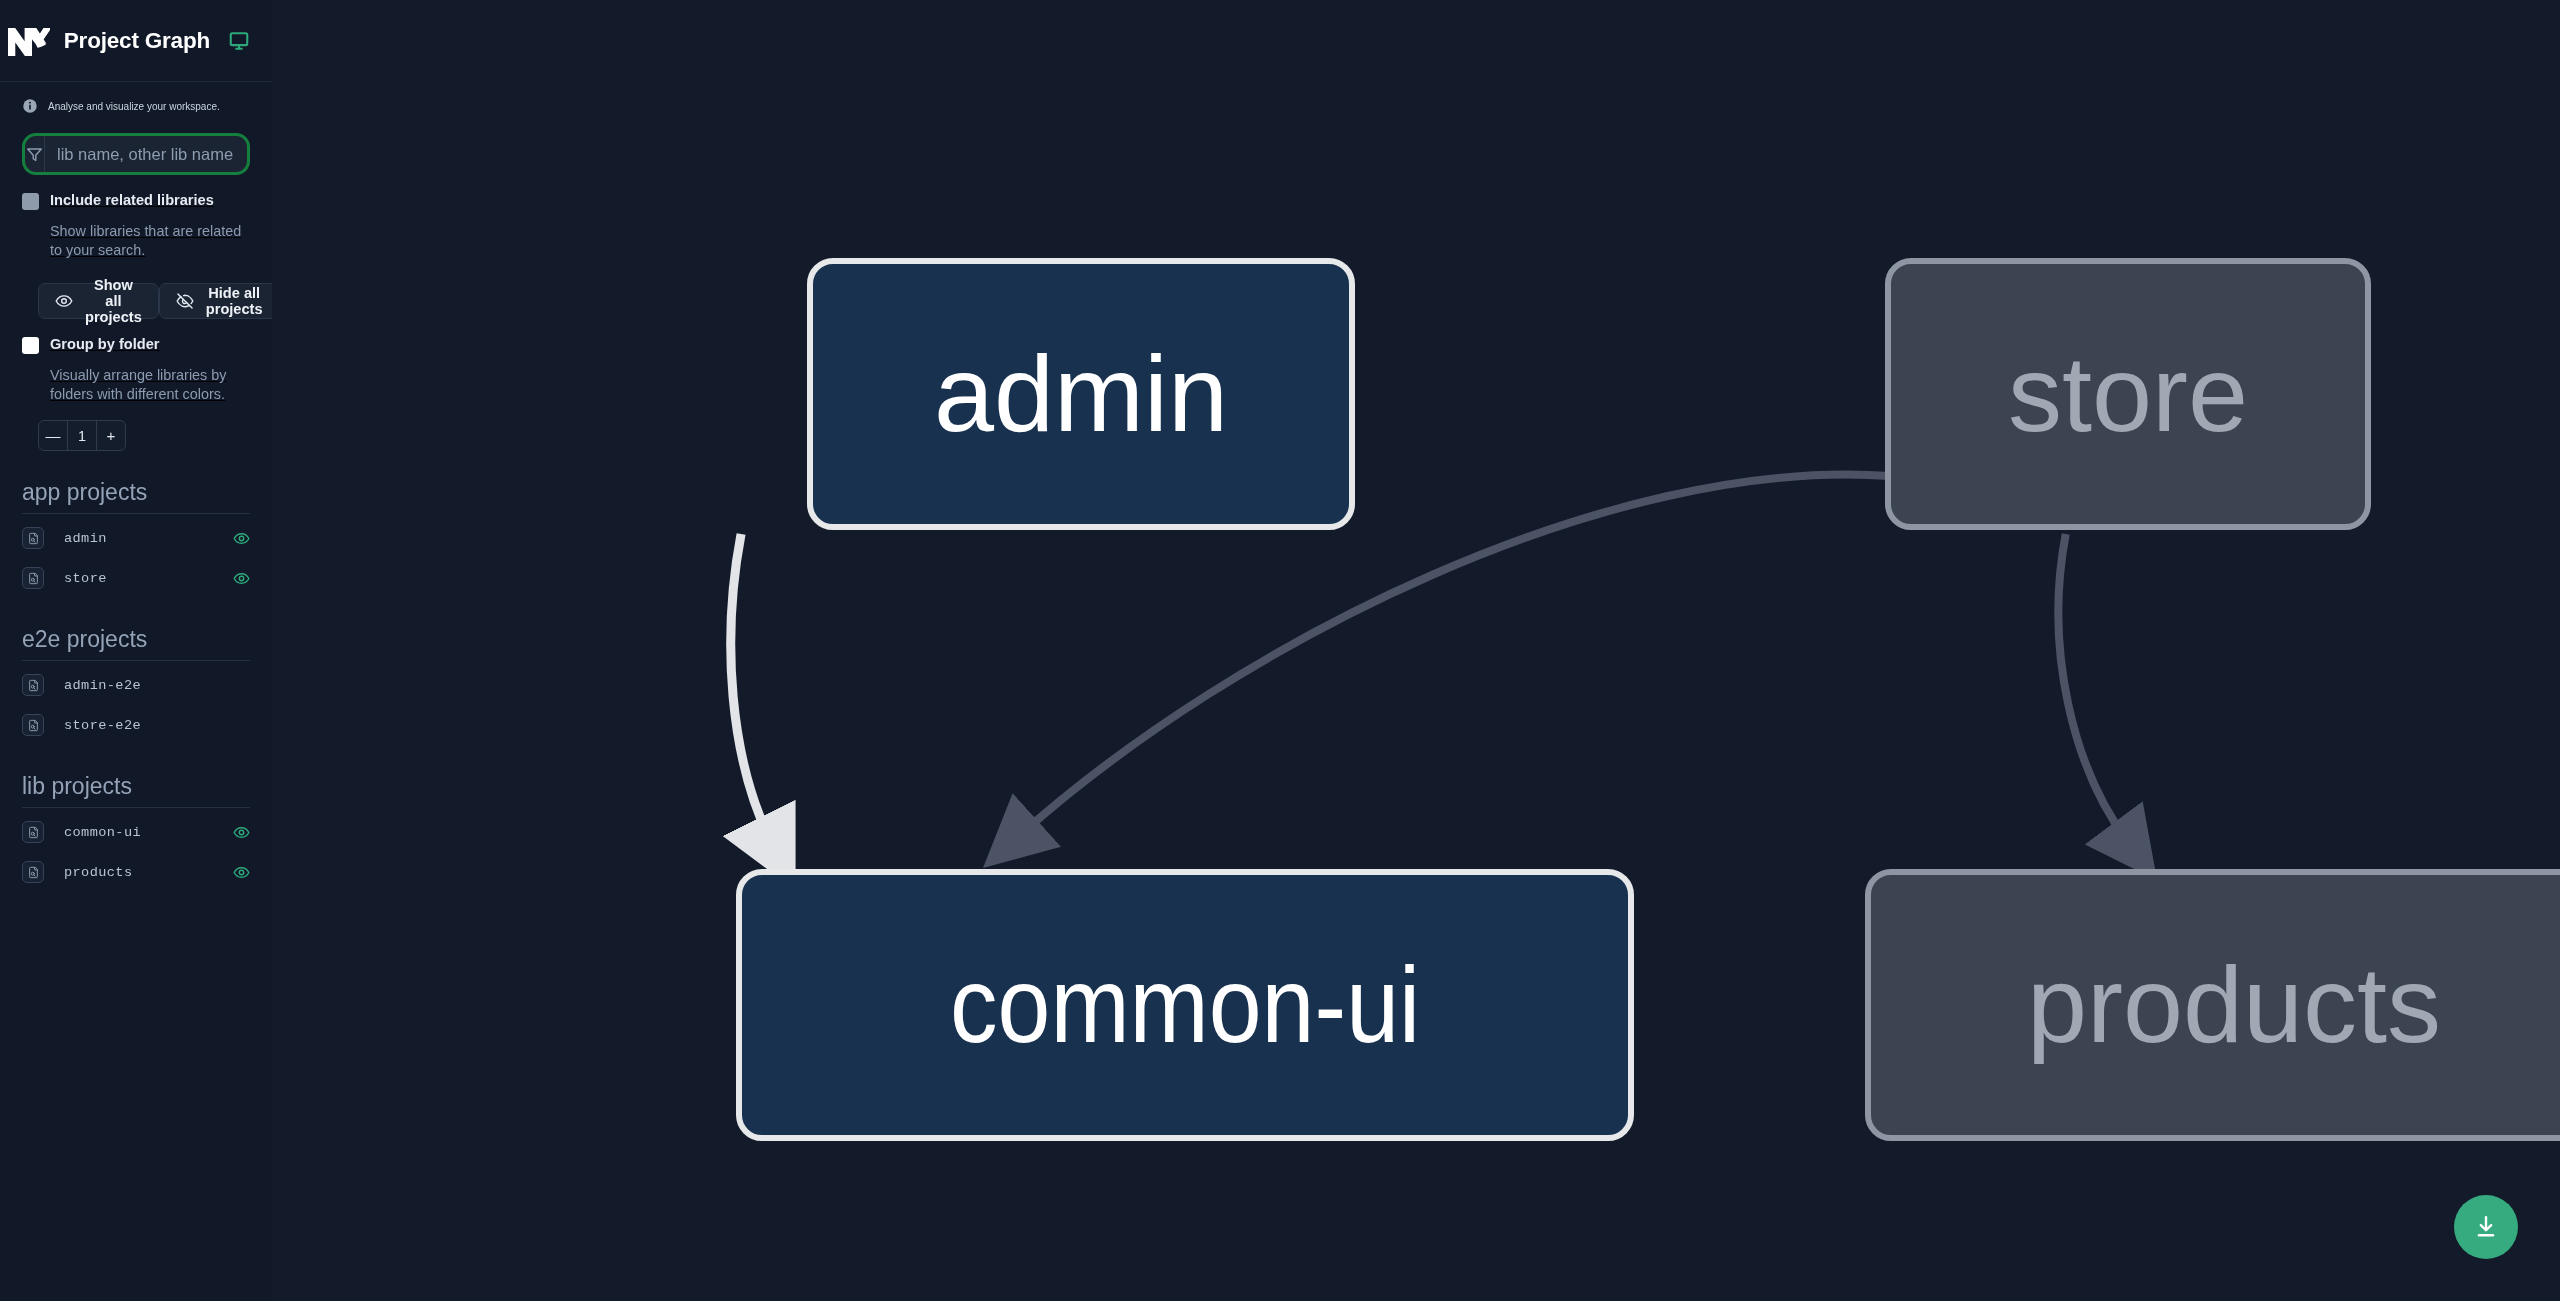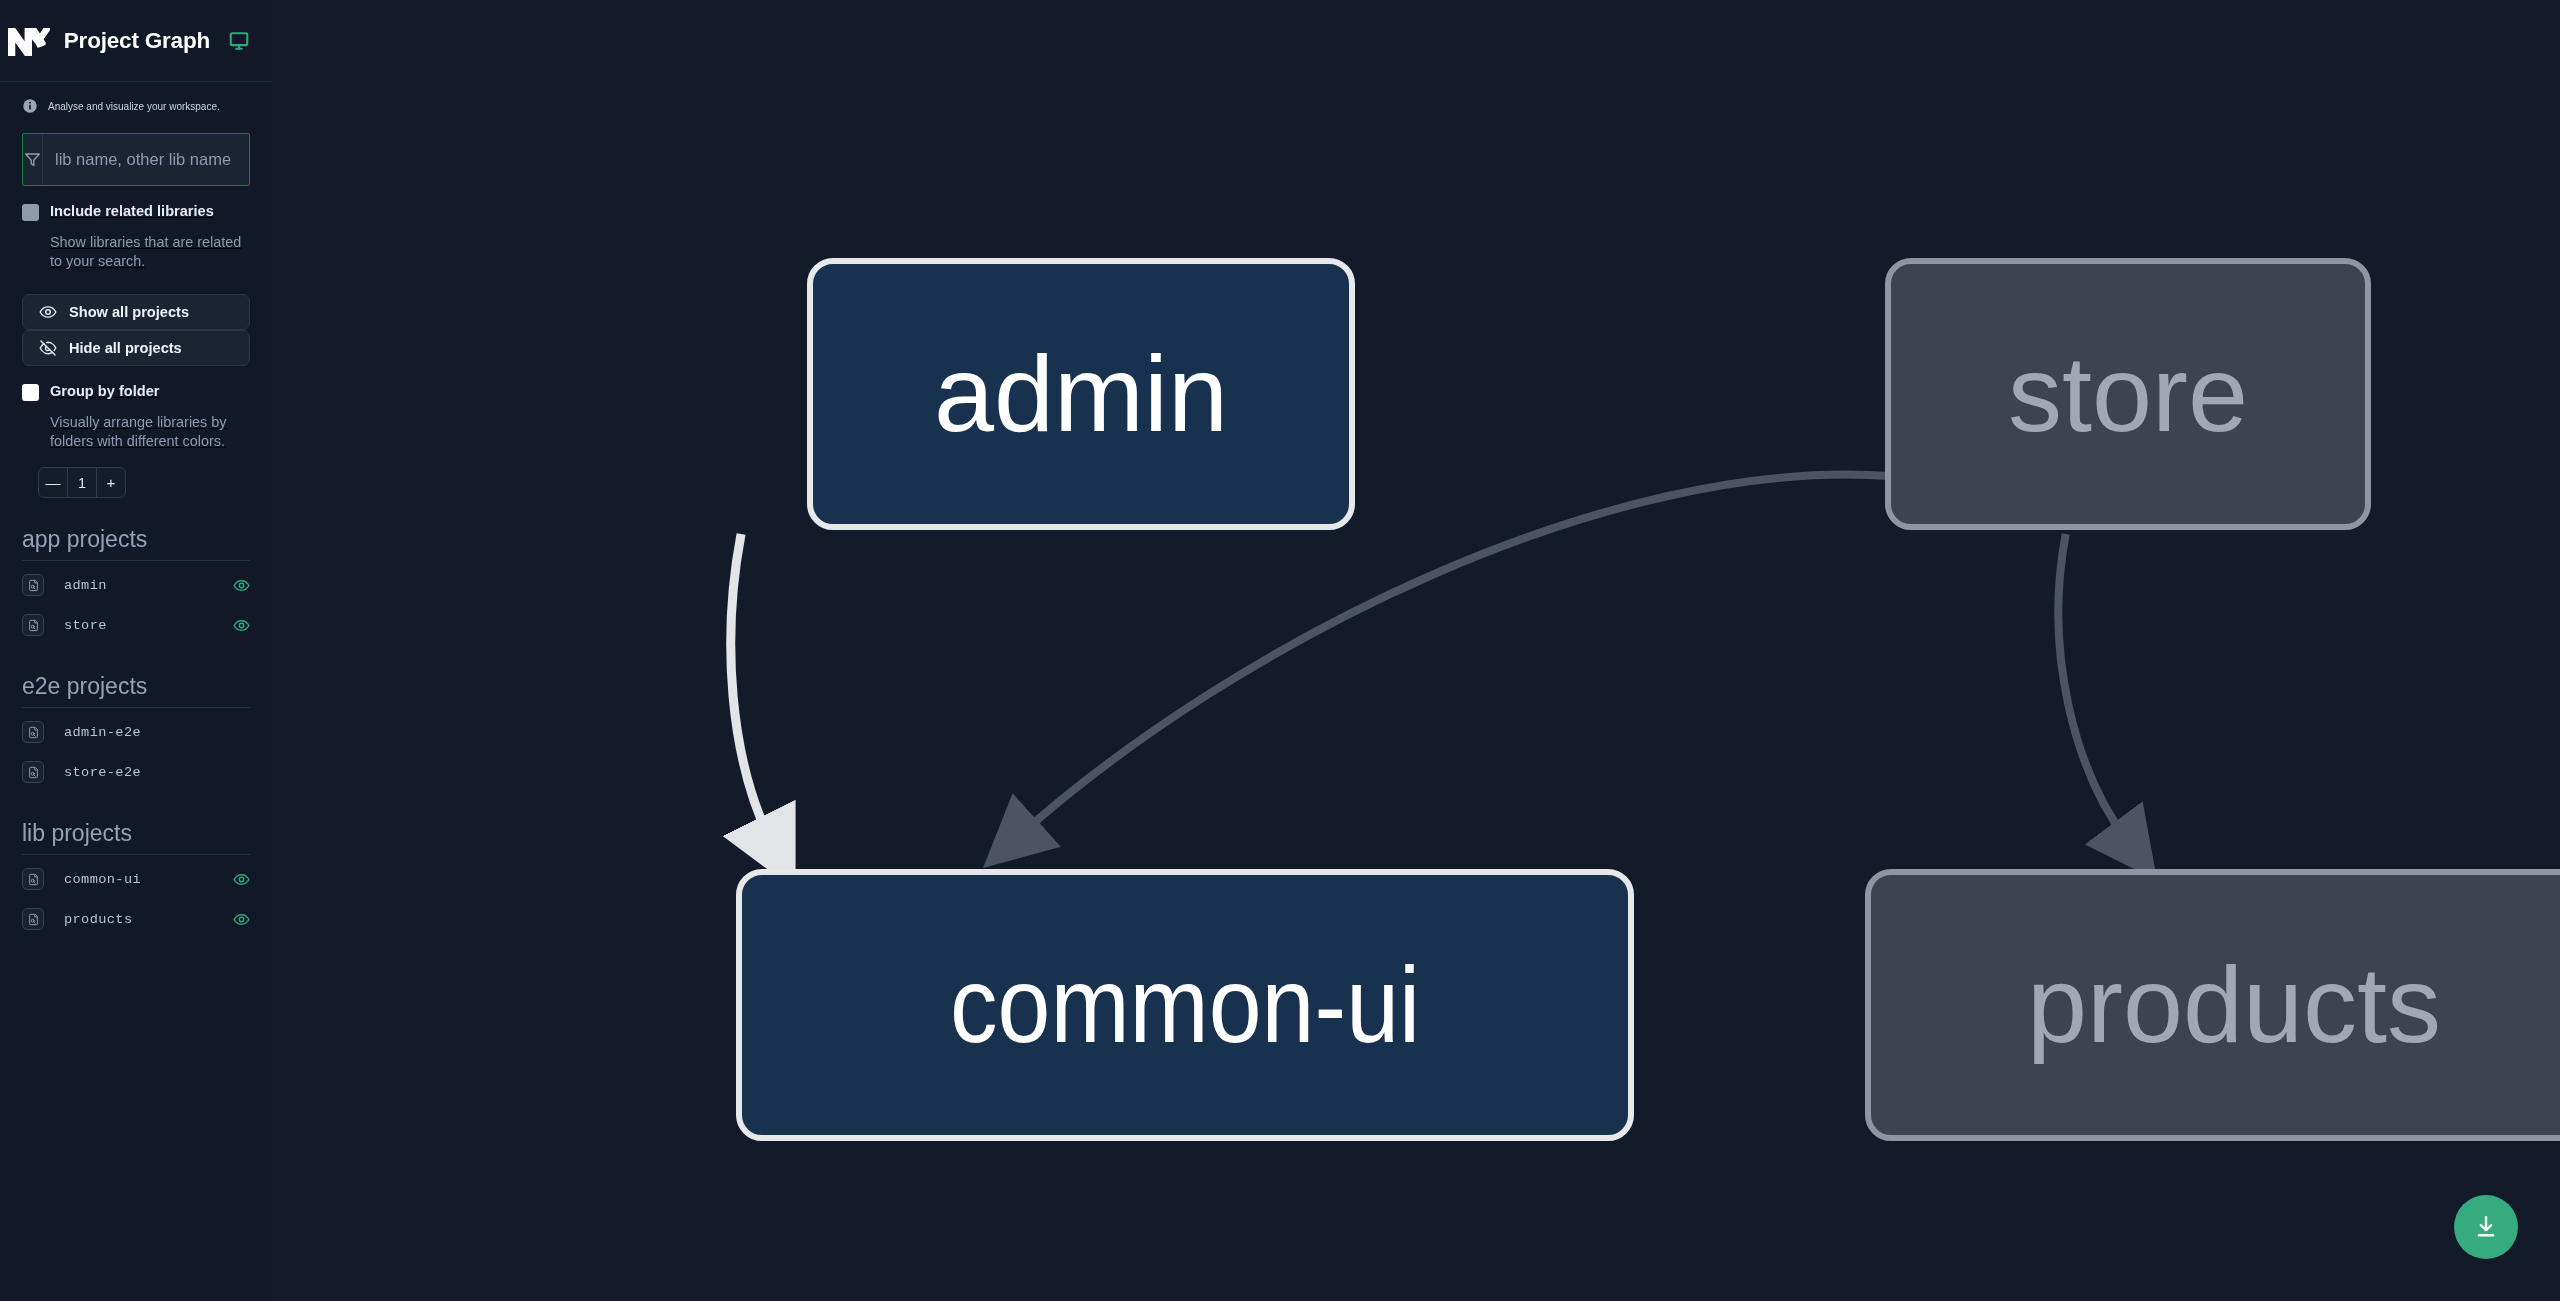--- a/index.html
+++ b/index.html
@@ -36,24 +36,24 @@
 
   .sb-tagline {
     display: flex; align-items: center; gap: 10px;
     padding: 16px 22px 14px 22px;
   }
   .info-icon { width: 16px; height: 16px; flex: 0 0 16px; }
   .sb-tagline span { color: #cbd5e1; font-size: 10px; }
 
   .search-wrap {
     margin: 5px 22px 0 22px;
-    height: 53px;
+    height: 42px;
     background: #1b2433;
-    border: 1px solid #15803d;
-    border-radius: 2px;
+    border: 3px solid #15803d;
+    border-radius: 14px;
     display: flex; align-items: center;
     overflow: hidden;
   }
   .search-icon-box {
     width: 44px; height: 100%;
     display: flex; align-items: center; justify-content: center;
     border-right: 1px solid #2c3purple;
     border-right: 1px solid #2b3purple;
     border-right: 1px solid #2b364a;
   }
@@ -83,21 +83,21 @@
   .cbox.green::after {
     content: ""; position: absolute;
     left: 5px; top: 1.5px; width: 5px; height: 10px;
     border: solid #0c2a20; border-width: 0 2.4px 2.4px 0;
     transform: rotate(42deg);
   }
   .opt-text { min-width: 0; }
   .opt-label { color: #e7ecf3; font-size: 14.6px; font-weight: 700; line-height: 1.32; }
   .opt-desc  { color: #8c9bb0; font-size: 14.4px; line-height: 1.33; margin-top: 12px; }
 
-  .btn-stack { padding: 22px 22px 0 22px; display: flex; flex-direction: column; gap: 0; }
+  .btn-stack { padding: 22px 22px 0 38px; display: flex; flex-direction: row; gap: 0; }
   .sb-btn {
     height: 36px; width: 100%;
     background: #1b2433;
     border: 1px solid #2b364a;
     border-radius: 7px;
     display: flex; align-items: center; gap: 12px;
     padding: 0 16px;
     color: #eef2f7; font-size: 14.6px; font-weight: 700;
     font-family: "Liberation Sans", sans-serif;
     cursor: pointer;

